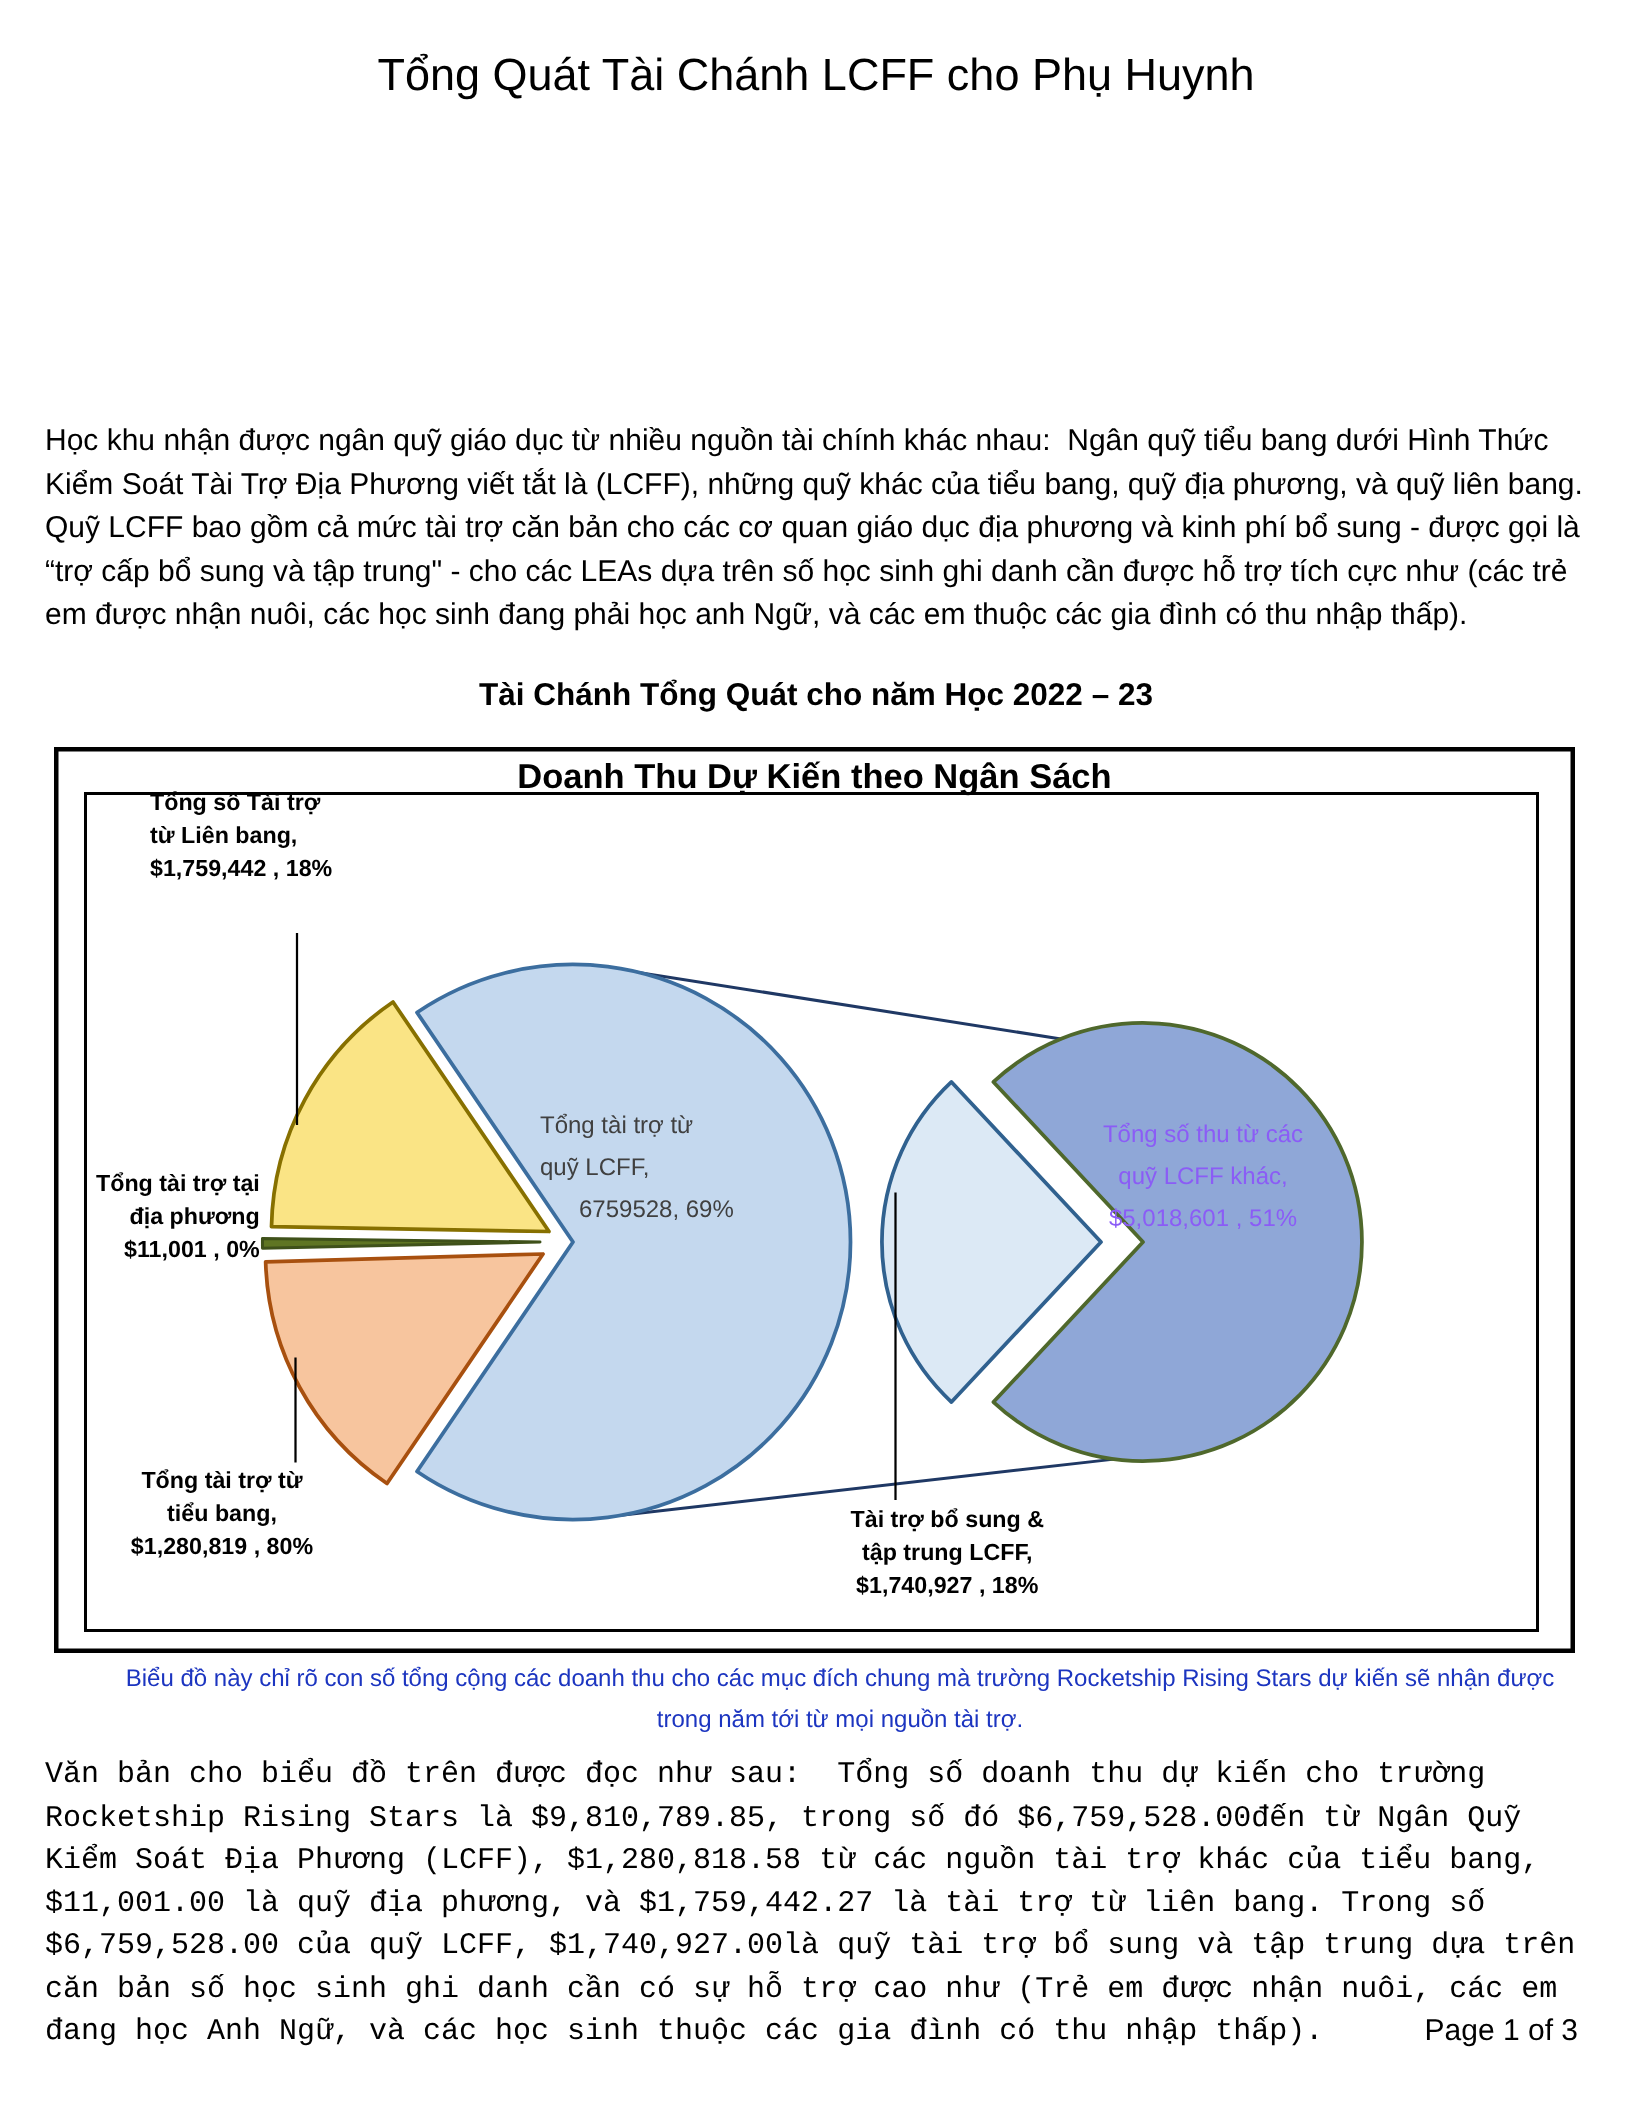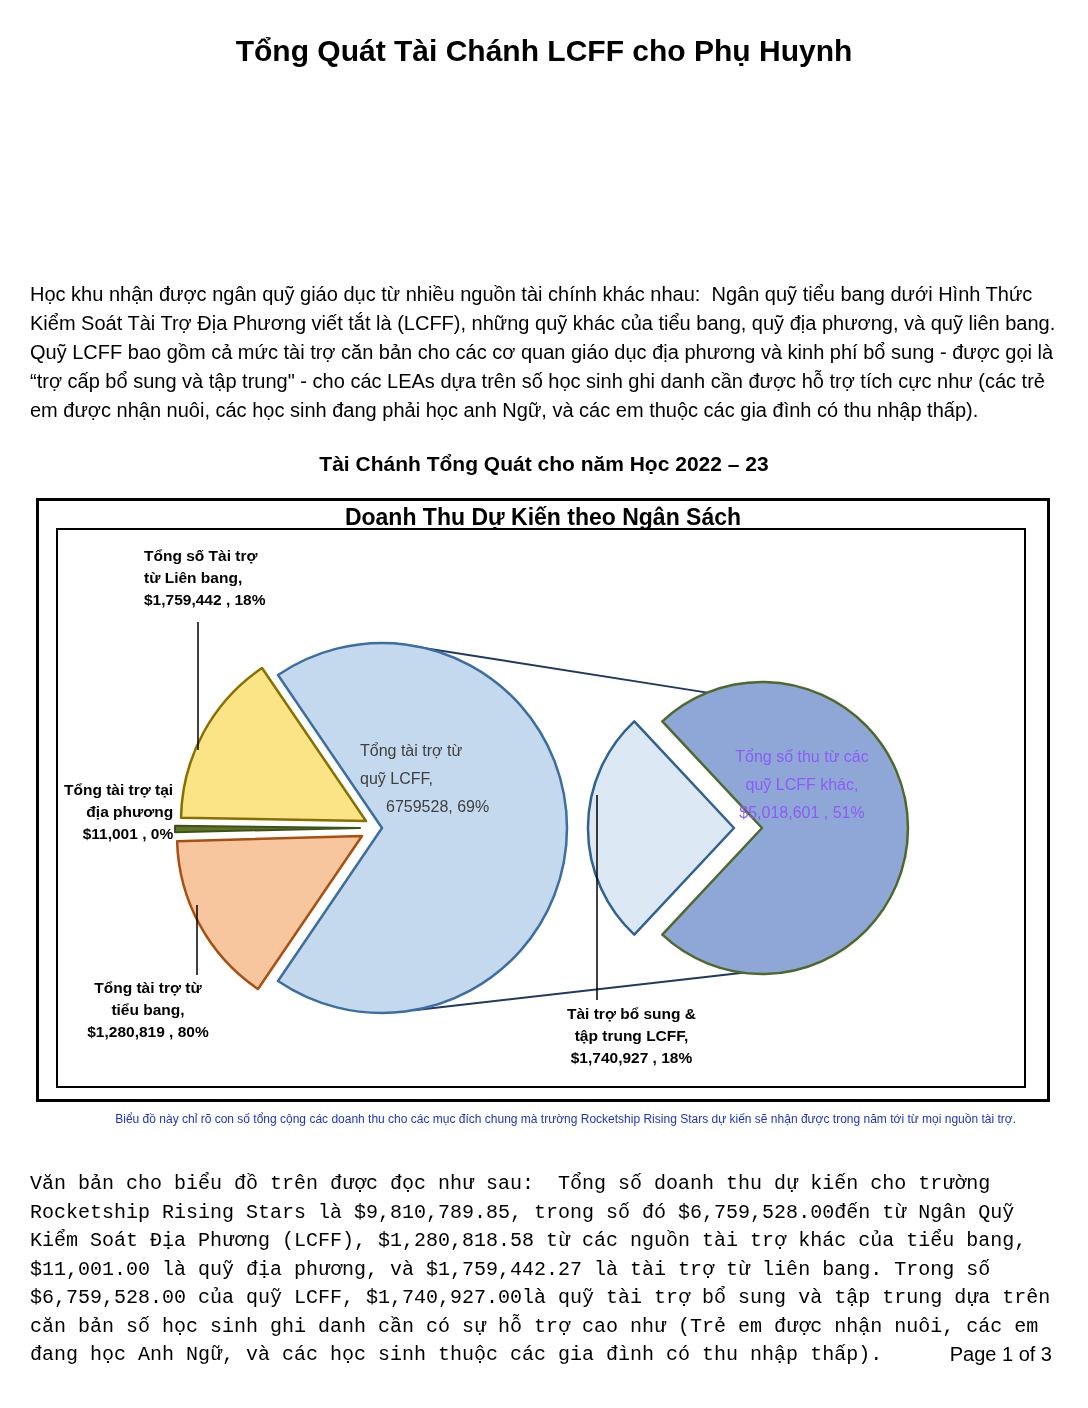--- a/index.html
+++ b/index.html
@@ -1,39 +1,39 @@
 <!DOCTYPE html>
 <html><head>
 <meta charset="utf-8">
 <style>
   html,body{margin:0;padding:0;background:#fff;}
   #page{position:relative;width:1088px;height:1408px;background:#fff;overflow:hidden;
         font-family:"Liberation Sans", sans-serif;color:#000;}
   .abs{position:absolute;}
-  #doc-title{top:34px;left:0;width:100%;text-align:center;font-size:30px;font-weight:bold;}
+  #doc-title{top:34px;left:0;width:100%;text-align:center;font-size:30px;font-weight:normal;}
   #lea-box{top:112px;left:38px;width:1012px;height:140px;border:2px solid #000;
            box-sizing:border-box;padding:7px 12px 0 12px;}
   .lea-row{font-size:20px;line-height:33px;white-space:pre-wrap;}
   #intro-para{top:280px;left:30px;width:1028px;font-size:20px;line-height:29px;white-space:pre-wrap;}
   #section-heading{top:452px;left:0;width:100%;text-align:center;font-size:21px;font-weight:bold;}
   #chart-box{top:498px;left:36px;width:1014px;height:604px;border:3px solid #000;box-sizing:border-box;padding-left:44px;}
   #chart-svg{position:absolute;left:0;top:0;width:1008px;height:598px;}
   #chart-title{top:3px;left:0;width:100%;text-align:center;font-size:23px;font-weight:bold;}
   #plot-border{left:17px;top:27px;width:970px;height:560px;border:2px solid #000;box-sizing:border-box;}
   .chart-label{font-size:15.5px;font-weight:bold;line-height:22px;color:#000;}
   .chart-label div{white-space:pre;}
-  #label-federal{left:61px;top:44px;text-align:left;margin-left:44px;}
+  #label-federal{left:61px;top:24px;text-align:left;}
   #label-local{left:25px;top:278px;text-align:right;}
   #label-state{left:2px;top:476px;width:214px;text-align:center;}
   #label-supplemental{left:485px;top:502px;width:215px;text-align:center;}
   .inside-label{font-size:16px;font-weight:normal;line-height:28px;}
   #label-lcff{left:321px;top:236px;text-align:left;color:#404040;}
   #label-lcff .indent{padding-left:26px;text-align:right;}
   #label-other-lcff{left:643px;top:242px;width:240px;text-align:center;color:#8b5cf6;}
-  #chart-caption{top:1106px;left:56px;width:960px;text-align:right;font-size:12px;
+  #chart-caption{top:1106px;left:80px;width:960px;text-align:center;font-size:16px;
                  line-height:27px;color:#1C35C0;white-space:pre-wrap;}
   #body-para{top:1170px;left:30px;width:1028px;font-size:20px;line-height:28.5px;white-space:pre-wrap;font-family:Liberation Mono, monospace;}
   #page-footer{top:1343px;left:30px;width:1022px;text-align:right;font-size:20px;}
 </style>
 </head>
 <body>
 
 <div id="page">
 
   <div id="doc-title" class="abs">Tổng Quát Tài Chánh LCFF cho Phụ Huynh</div>

